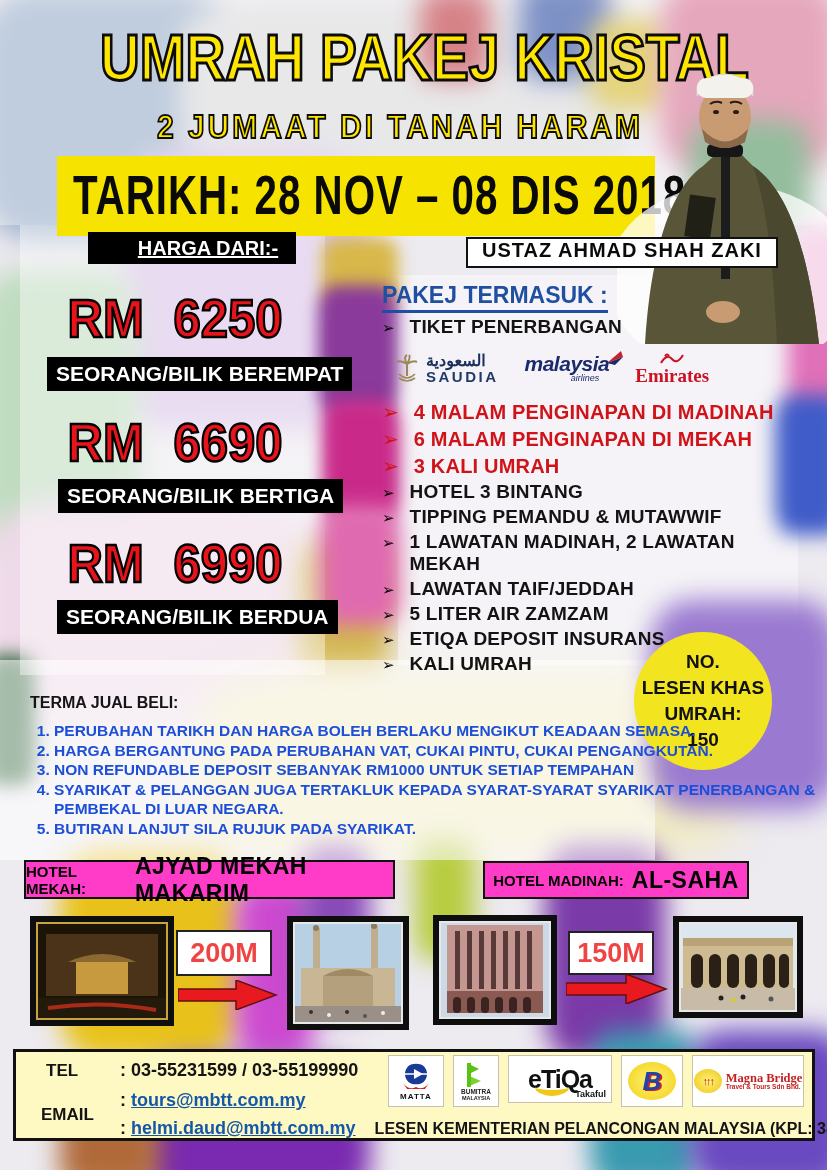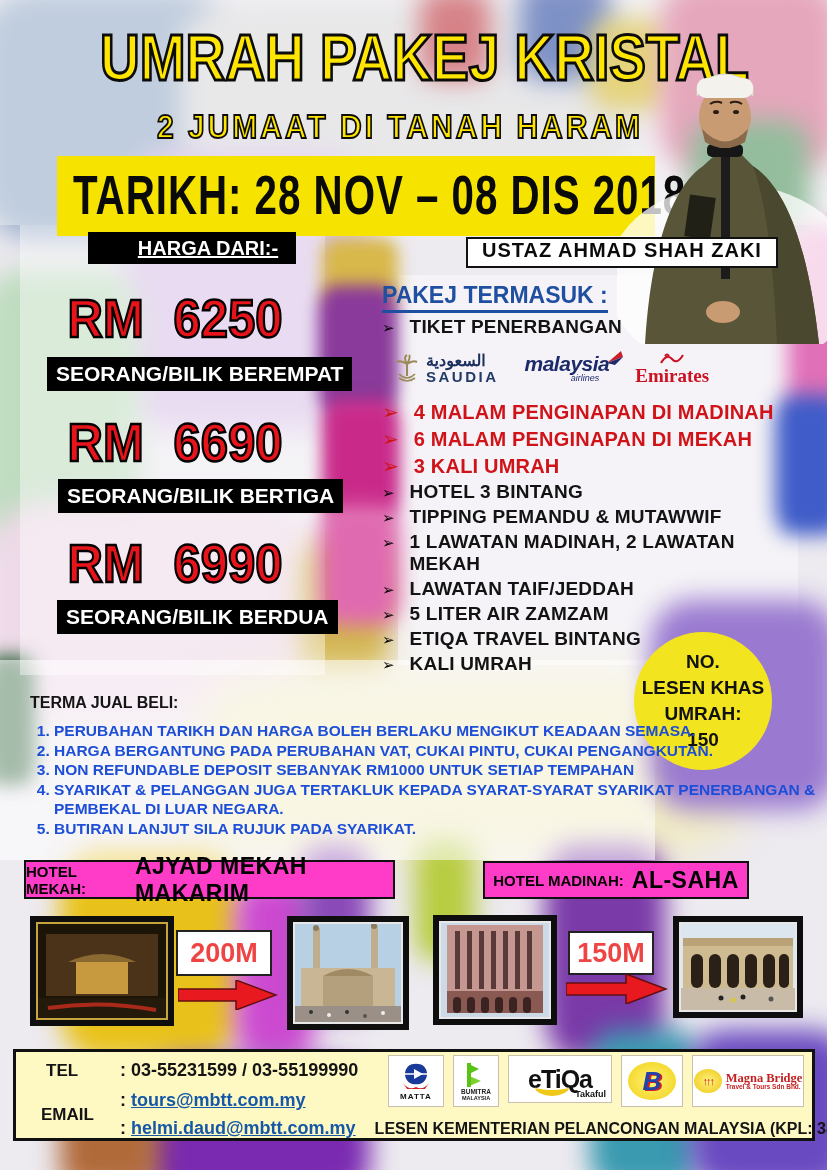--- a/index.html
+++ b/index.html
@@ -260,21 +260,21 @@
     <li>
       <span class="pk-bullet">➢</span>
       <span class="pk-text">LAWATAN TAIF/JEDDAH</span>
     </li>
     <li>
       <span class="pk-bullet">➢</span>
       <span class="pk-text">5 LITER AIR ZAMZAM</span>
     </li>
     <li>
       <span class="pk-bullet">➢</span>
-      <span class="pk-text">ETIQA TRAVEL BINTANG</span>
+      <span class="pk-text">ETIQA DEPOSIT INSURANS</span>
     </li>
     <li>
       <span class="pk-bullet">➢</span>
       <span class="pk-text">KALI UMRAH</span>
     </li>
   </ul>
 
   <div class="abs circle">
     <span>NO.</span>
     <span>LESEN KHAS</span>

